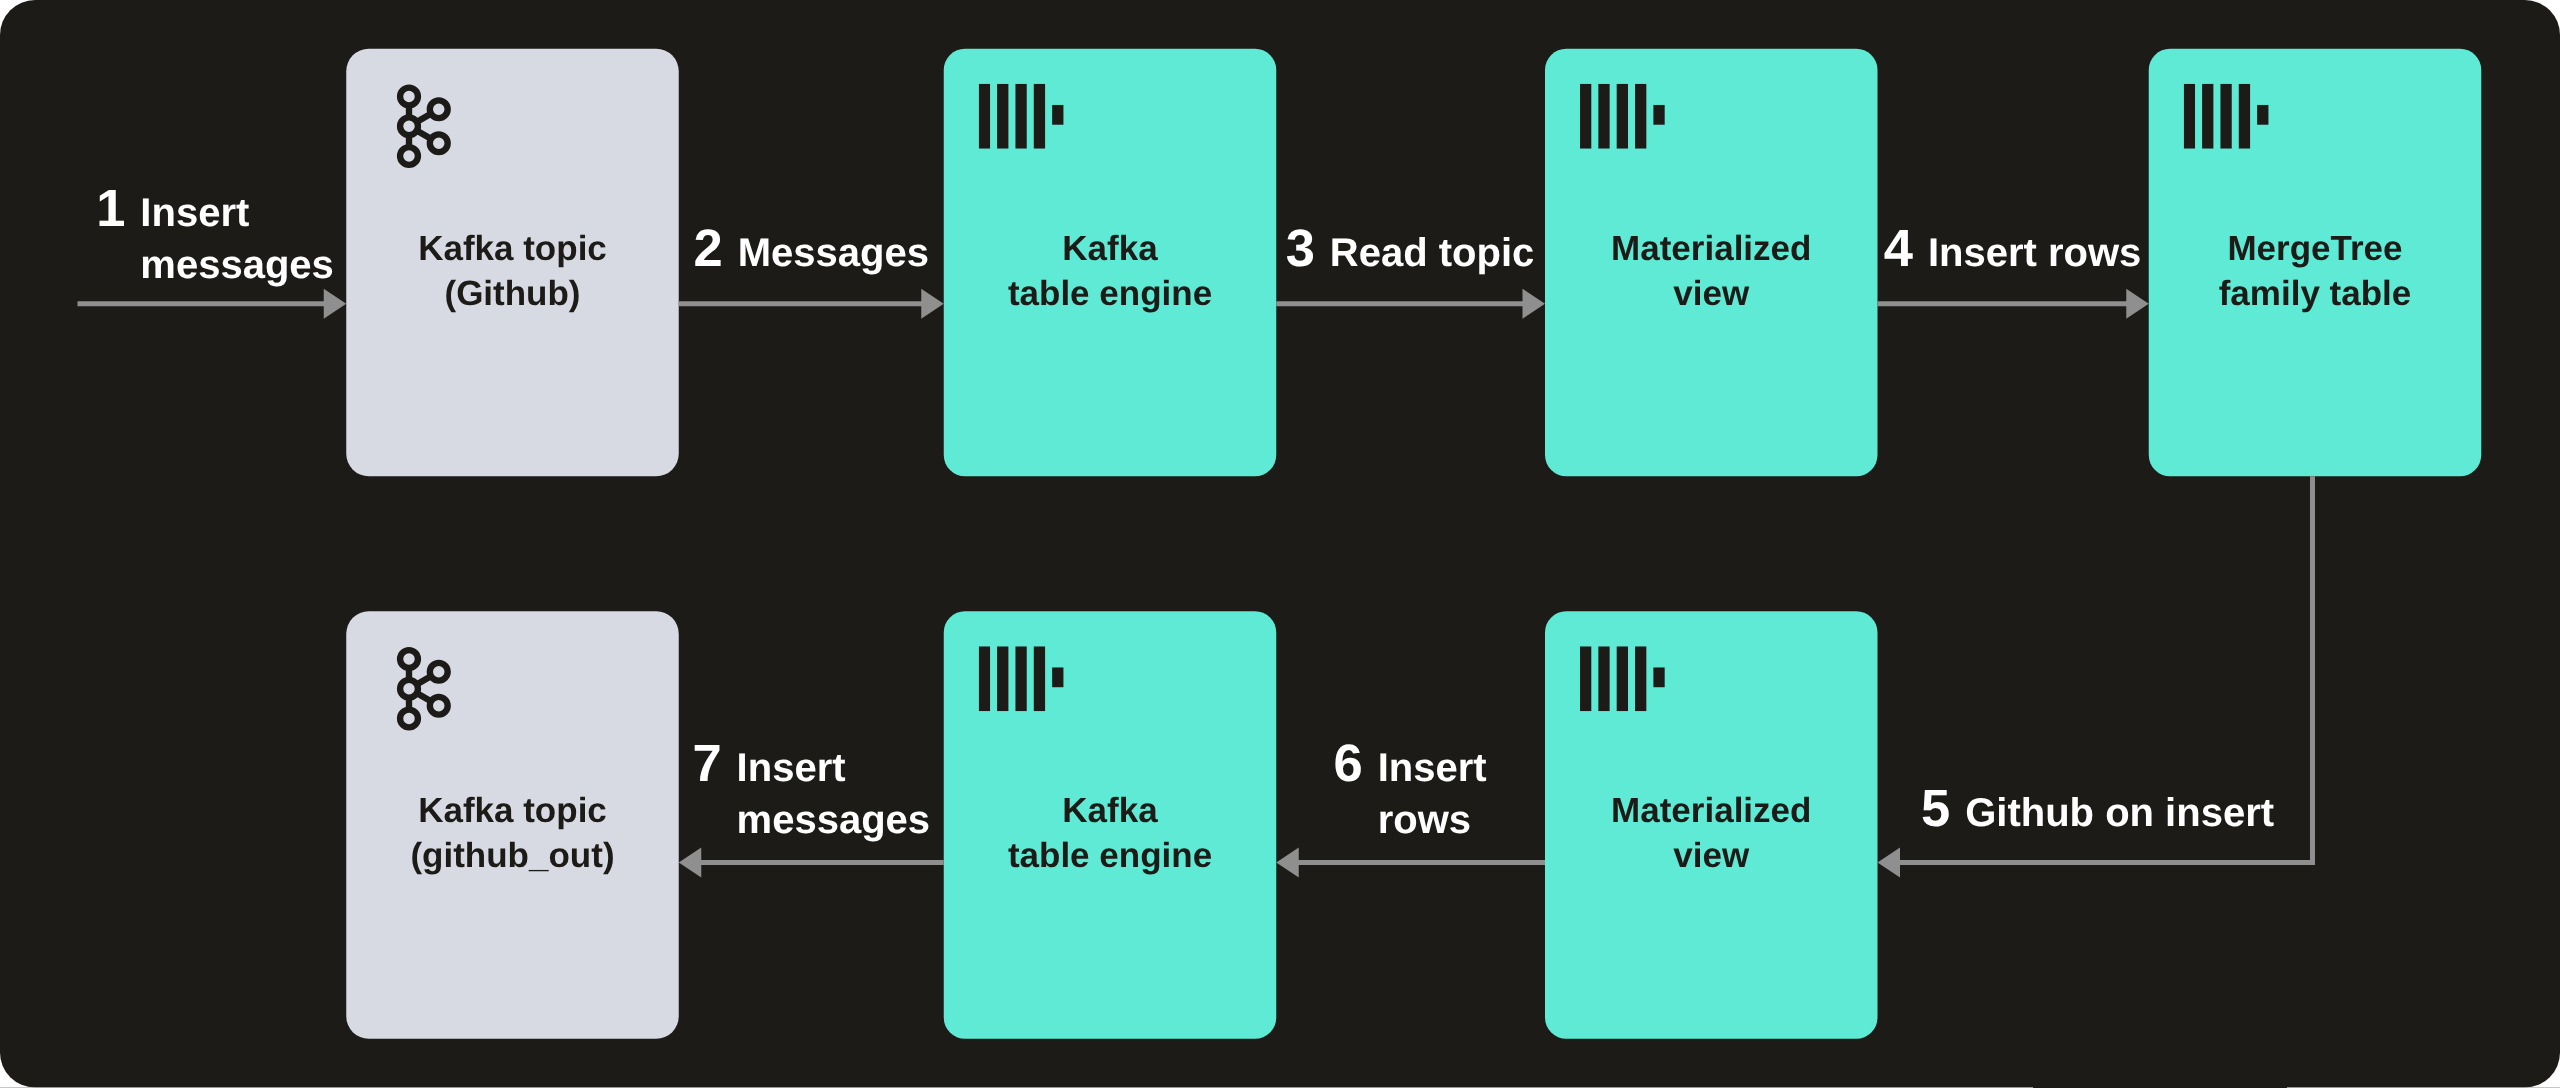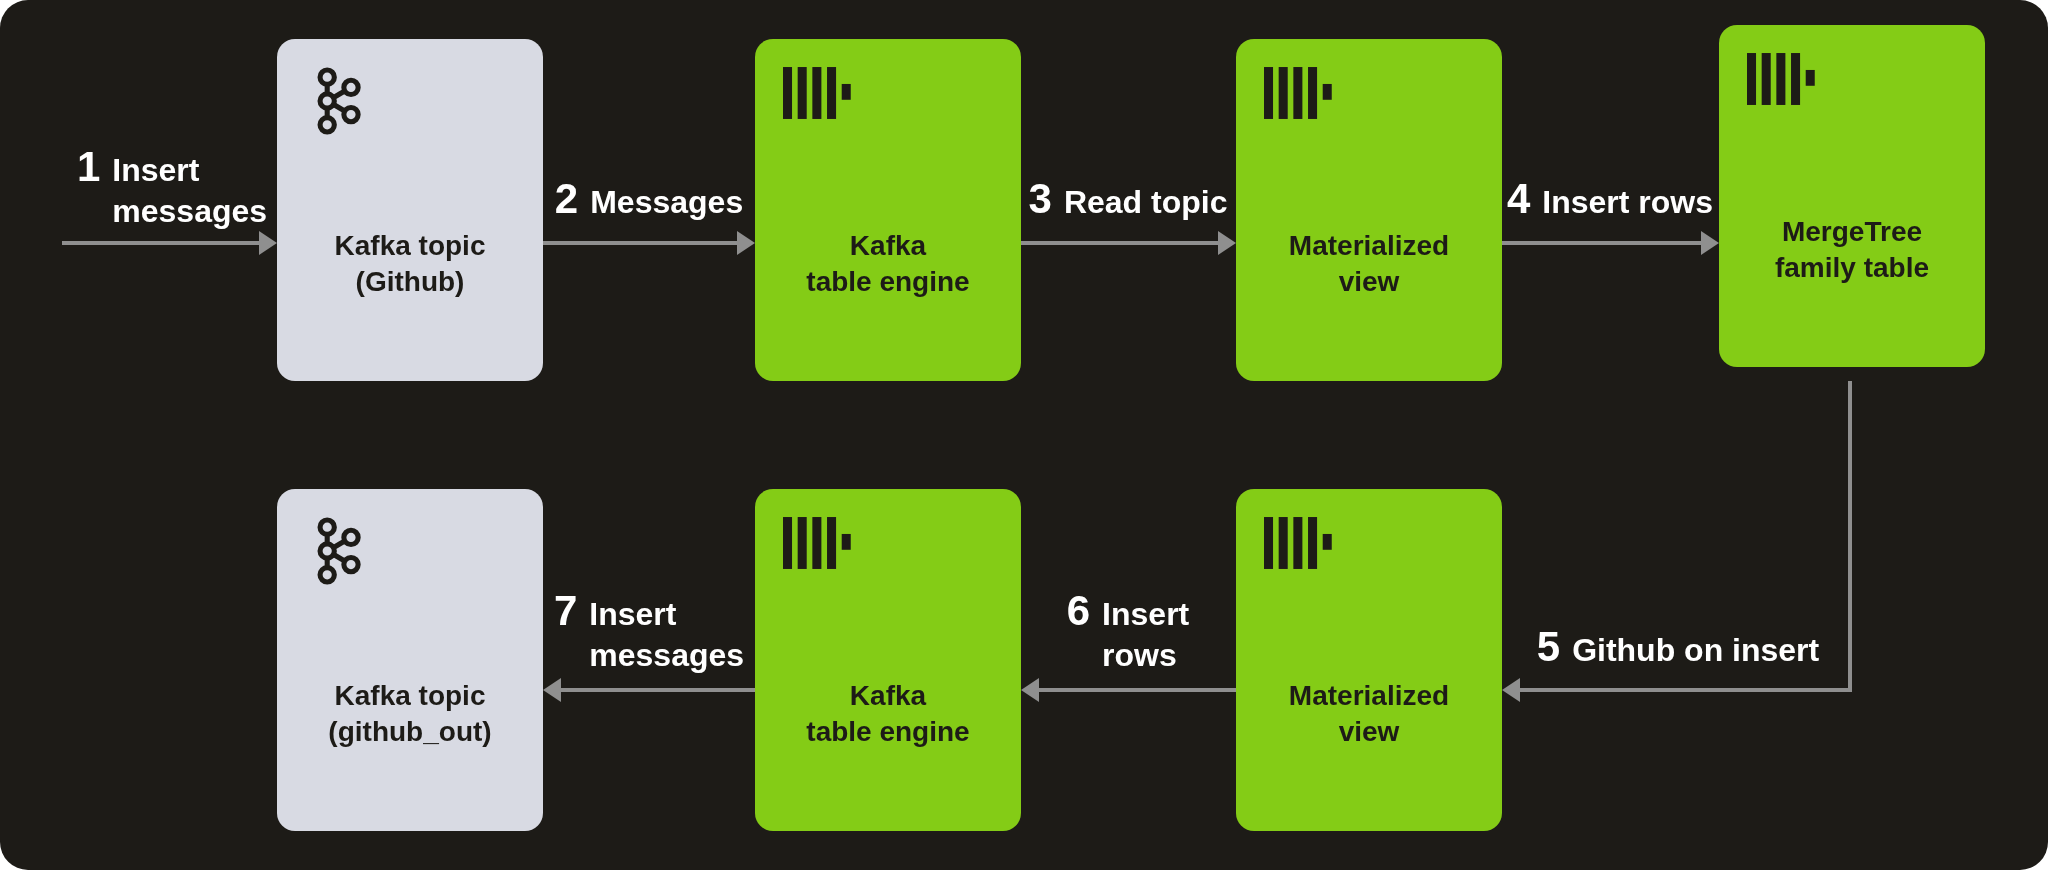--- a/index.html
+++ b/index.html
@@ -13,34 +13,33 @@
     font-family: "Liberation Sans", sans-serif;
   }
   
   .node {
     position: absolute;
     width: 266px;
     height: 342px;
     border-radius: 18px;
   }
   .node.kafka { background: #D8DAE3; }
-  .node.ch    { background: #84cc16; }
+  .node.ch    { background: #5eead4; border-radius: 17px; }
   .node .icon { position: absolute; top: 28px; left: 28px; display: block; }
   .node-label {
     position: absolute;
     top: 52%;
     left: 0; right: 0;
     transform: translateY(-50%);
     text-align: center;
     font-weight: 700;
     font-size: 28px;
     line-height: 1.3;
     color: #1D1B17;
     white-space: pre-line;
-    margin-top: 47px;
   }
   
   .arrow { position: absolute; height: 24px; }
   .shaft { position: absolute; top: 10px; height: 4px; background: #8F8F8F; }
   .shaft-r { left: 0; right: 16px; }
   .shaft-l { left: 16px; right: 0; }
   .head {
     position: absolute; top: 0; width: 0; height: 0;
     border-top: 12px solid transparent;
     border-bottom: 12px solid transparent;
@@ -104,21 +103,21 @@
         <rect x="13" y="0" width="8" height="46"></rect>
         <rect x="26" y="0" width="8" height="46"></rect>
         <rect x="39" y="0" width="8" height="46"></rect>
         <rect x="52" y="15" width="8" height="14"></rect>
       </svg>
     </span>
     <div class="node-label">Materialized
 view</div>
   </div>
 
-  <div class="node ch" style="left:1719px; top:25px;">
+  <div class="node ch" style="left:1719px; top:39px;">
     <span class="icon">
       <svg width="70" height="52" viewBox="0 0 62 46" fill="#1D1B17">
         <rect x="0" y="0" width="8" height="46"></rect>
         <rect x="13" y="0" width="8" height="46"></rect>
         <rect x="26" y="0" width="8" height="46"></rect>
         <rect x="39" y="0" width="8" height="46"></rect>
         <rect x="52" y="15" width="8" height="14"></rect>
       </svg>
     </span>
     <div class="node-label">MergeTree

